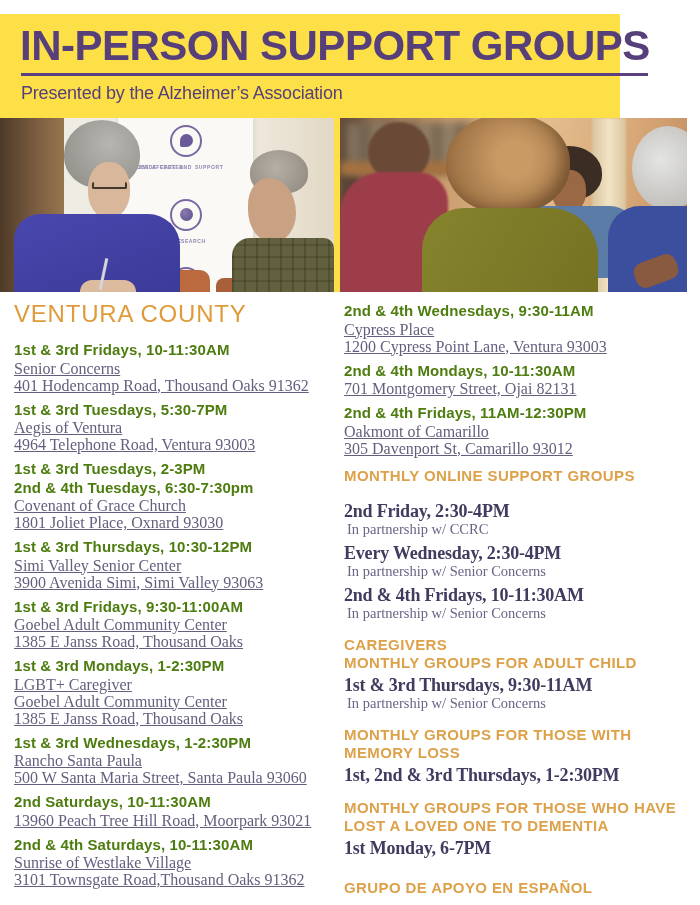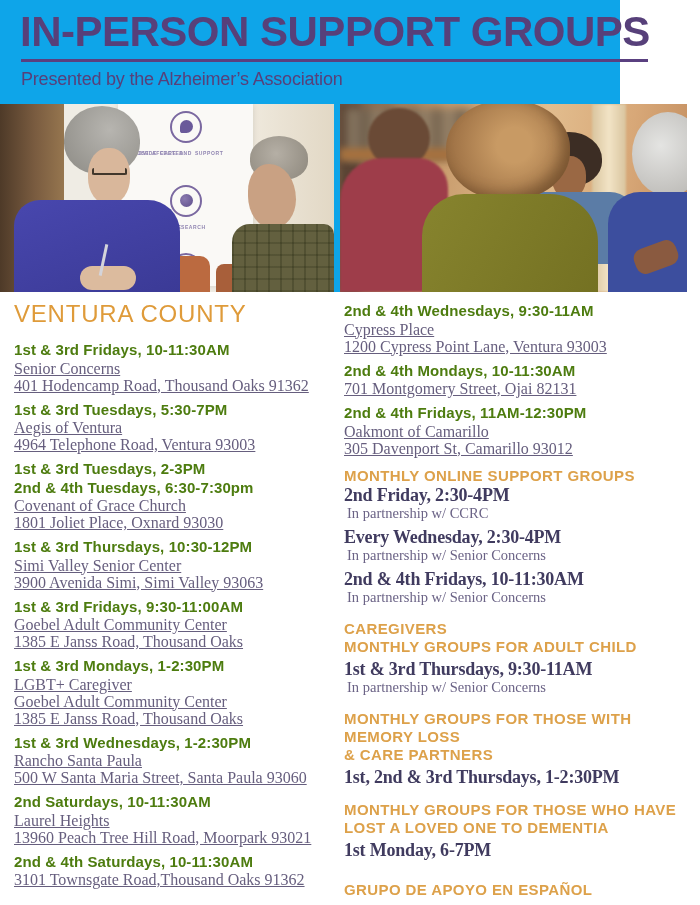--- a/index.html
+++ b/index.html
@@ -1,21 +1,21 @@
 <!DOCTYPE html>
 <html><head>
 <meta charset="utf-8">
 <style>
   * { margin:0; padding:0; box-sizing:border-box; }
   html,body { width:700px; }
   body { font-family:"Liberation Sans", sans-serif; background:#ffffff; }
   .page { position:relative; width:700px; height:905px; background:#ffffff; overflow:hidden; }
 
   
-  .header-band { position:absolute; top:0; left:0; width:620px; height:292px; background:#0ea5e9; }
+  .header-band { position:absolute; top:14px; left:0; width:620px; height:292px; background:#fde047; }
   .title { position:absolute; top:8px; left:20px; font-size:42px; font-weight:bold; letter-spacing:-0.5px;
            color:#57407a; white-space:nowrap; }
   .title-rule { position:absolute; top:59px; left:21px; width:627px; height:3px; background:#5a4080; }
   .subtitle { position:absolute; top:69px; left:21px; font-size:18px; font-weight:normal; letter-spacing:-0.2px;
               color:#57407a; white-space:nowrap; }
 
   
   .photo { position:absolute; top:104px; height:188px; overflow:hidden; }
   .photo-left  { left:0;   width:334px; background:#efece4; }
   .photo-right { left:340px; width:347px; background:linear-gradient(100deg,#6e5140 0%,#8a6a4e 8%,#c79a6b 28%,#e2bd8e 55%,#d8a878 78%,#c08a5c 100%); }
@@ -72,21 +72,21 @@
   .col-left  { position:absolute; left:14px; top:8px; width:324px; }
   .col-right { position:absolute; left:344px; top:10px; width:352px; }
 
   .county { font-size:24px; font-weight:normal; letter-spacing:0.8px; color:#df9b3a; margin-bottom:13px; }
 
   .entry { margin-bottom:7px; }
   .entry .t { font-size:15px; font-weight:bold; color:#4d7c0f; line-height:18.5px; letter-spacing:0.1px; }
   .entry .p { font-family:"Liberation Serif", serif; font-size:16px; color:#665e7e; line-height:17px;text-decoration:underline; }
 
   .sec-head { font-size:15px; font-weight:bold; letter-spacing:0.4px; color:#dda14a; line-height:18px; }
-  .online-head { margin:10px 0 0 0; }
+  .online-head { margin:10px 0 16px 0; }
   .oentry { margin-bottom:5px; }
   .stime { font-family:"Liberation Serif", serif; font-size:18px; font-weight:bold; color:#403b5f; line-height:20px; letter-spacing:-0.2px; }
   .snote { font-family:"Liberation Serif", serif; font-size:14.5px; color:#6b6386; line-height:17px; padding-left:3px; }
   .section { margin-top:14px; }
   .section .stime { margin-top:3px; }
   .section.last { margin-top:21px; }
 </style>
 </head>
 <body>
 
@@ -185,25 +185,25 @@
         <div class="p">Goebel Adult Community Center</div>
         <div class="p">1385 E Janss Road, Thousand Oaks</div>
       </div>
       <div class="entry">
         <div class="t">1st &amp; 3rd Wednesdays, 1-2:30PM</div>
         <div class="p">Rancho Santa Paula</div>
         <div class="p">500 W Santa Maria Street, Santa Paula 93060</div>
       </div>
       <div class="entry">
         <div class="t">2nd Saturdays, 10-11:30AM</div>
-        <div class="p">Laurel Heights</div>
         <div class="p">13960 Peach Tree Hill Road, Moorpark 93021</div>
       </div>
       <div class="entry">
         <div class="t">2nd &amp; 4th Saturdays, 10-11:30AM</div>
+        <div class="p">Sunrise of Westlake Village</div>
         <div class="p">3101 Townsgate Road,Thousand Oaks 91362</div>
       </div>
     </div>
 
     <div class="col-right">
 
       <div class="entry">
         <div class="t">2nd &amp; 4th Wednesdays, 9:30-11AM</div>
         <div class="p">Cypress Place</div>
         <div class="p">1200 Cypress Point Lane, Ventura 93003</div>
@@ -235,21 +235,20 @@
 
       <div class="section">
         <div class="sec-head">CAREGIVERS</div>
         <div class="sec-head">MONTHLY GROUPS FOR ADULT CHILD</div>
         <div class="stime">1st &amp; 3rd Thursdays, 9:30-11AM</div>
         <div class="snote">In partnership w/ Senior Concerns</div>
       </div>
 
       <div class="section">
         <div class="sec-head">MONTHLY GROUPS FOR THOSE WITH MEMORY LOSS</div>
-        <div class="sec-head">&amp; CARE PARTNERS</div>
         <div class="stime">1st, 2nd &amp; 3rd Thursdays, 1-2:30PM</div>
       </div>
 
       <div class="section">
         <div class="sec-head">MONTHLY GROUPS FOR THOSE WHO HAVE</div>
         <div class="sec-head">LOST A LOVED ONE TO DEMENTIA</div>
         <div class="stime">1st Monday, 6-7PM</div>
       </div>
 
       <div class="section last">

